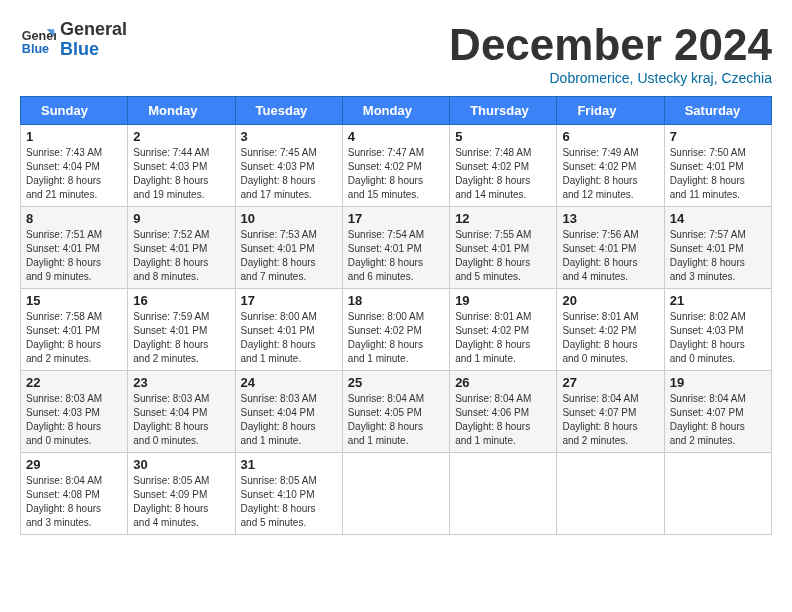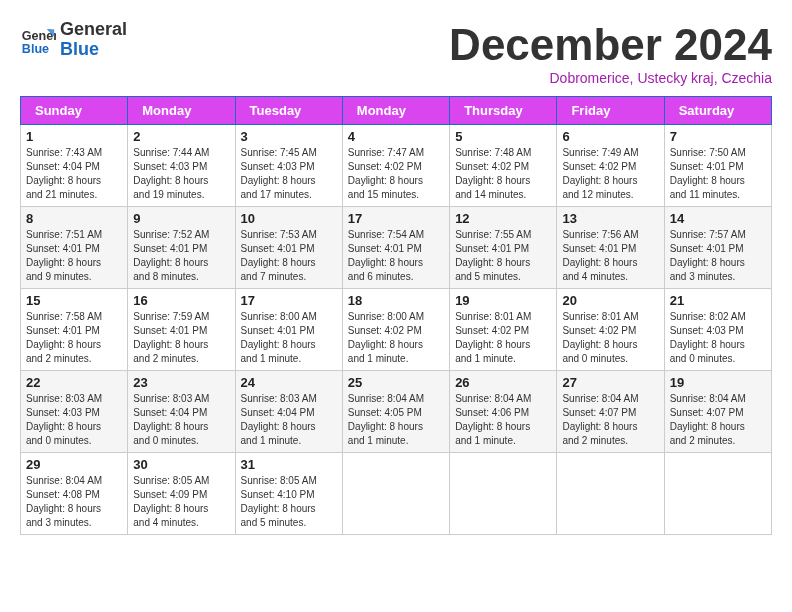--- a/index.html
+++ b/index.html
@@ -35,32 +35,32 @@
     .title-block {
       text-align: right;
     }
     .month-title {
       font-size: 44px;
       font-weight: bold;
       color: #333;
     }
     .location {
       font-size: 14px;
-      color: #a21caf;
+      color: #0369a1;
       text-align: right;
     }
     .calendar {
       width: 100%;
       border-collapse: collapse;
       font-size: 11px;
     }
     .calendar th {
-      background: #d946ef;
+      background: #3b82f6;
       color: #fff;
-      padding: 6px 14px;
+      padding: 6px 20px;
       text-align: left;
       font-size: 13px;
       font-weight: bold;
       border: 1px solid #1a6bbf;
     }
     .calendar td {
       border: 1px solid #ccc;
       vertical-align: top;
       padding: 4px 5px;
       width: 107px;

